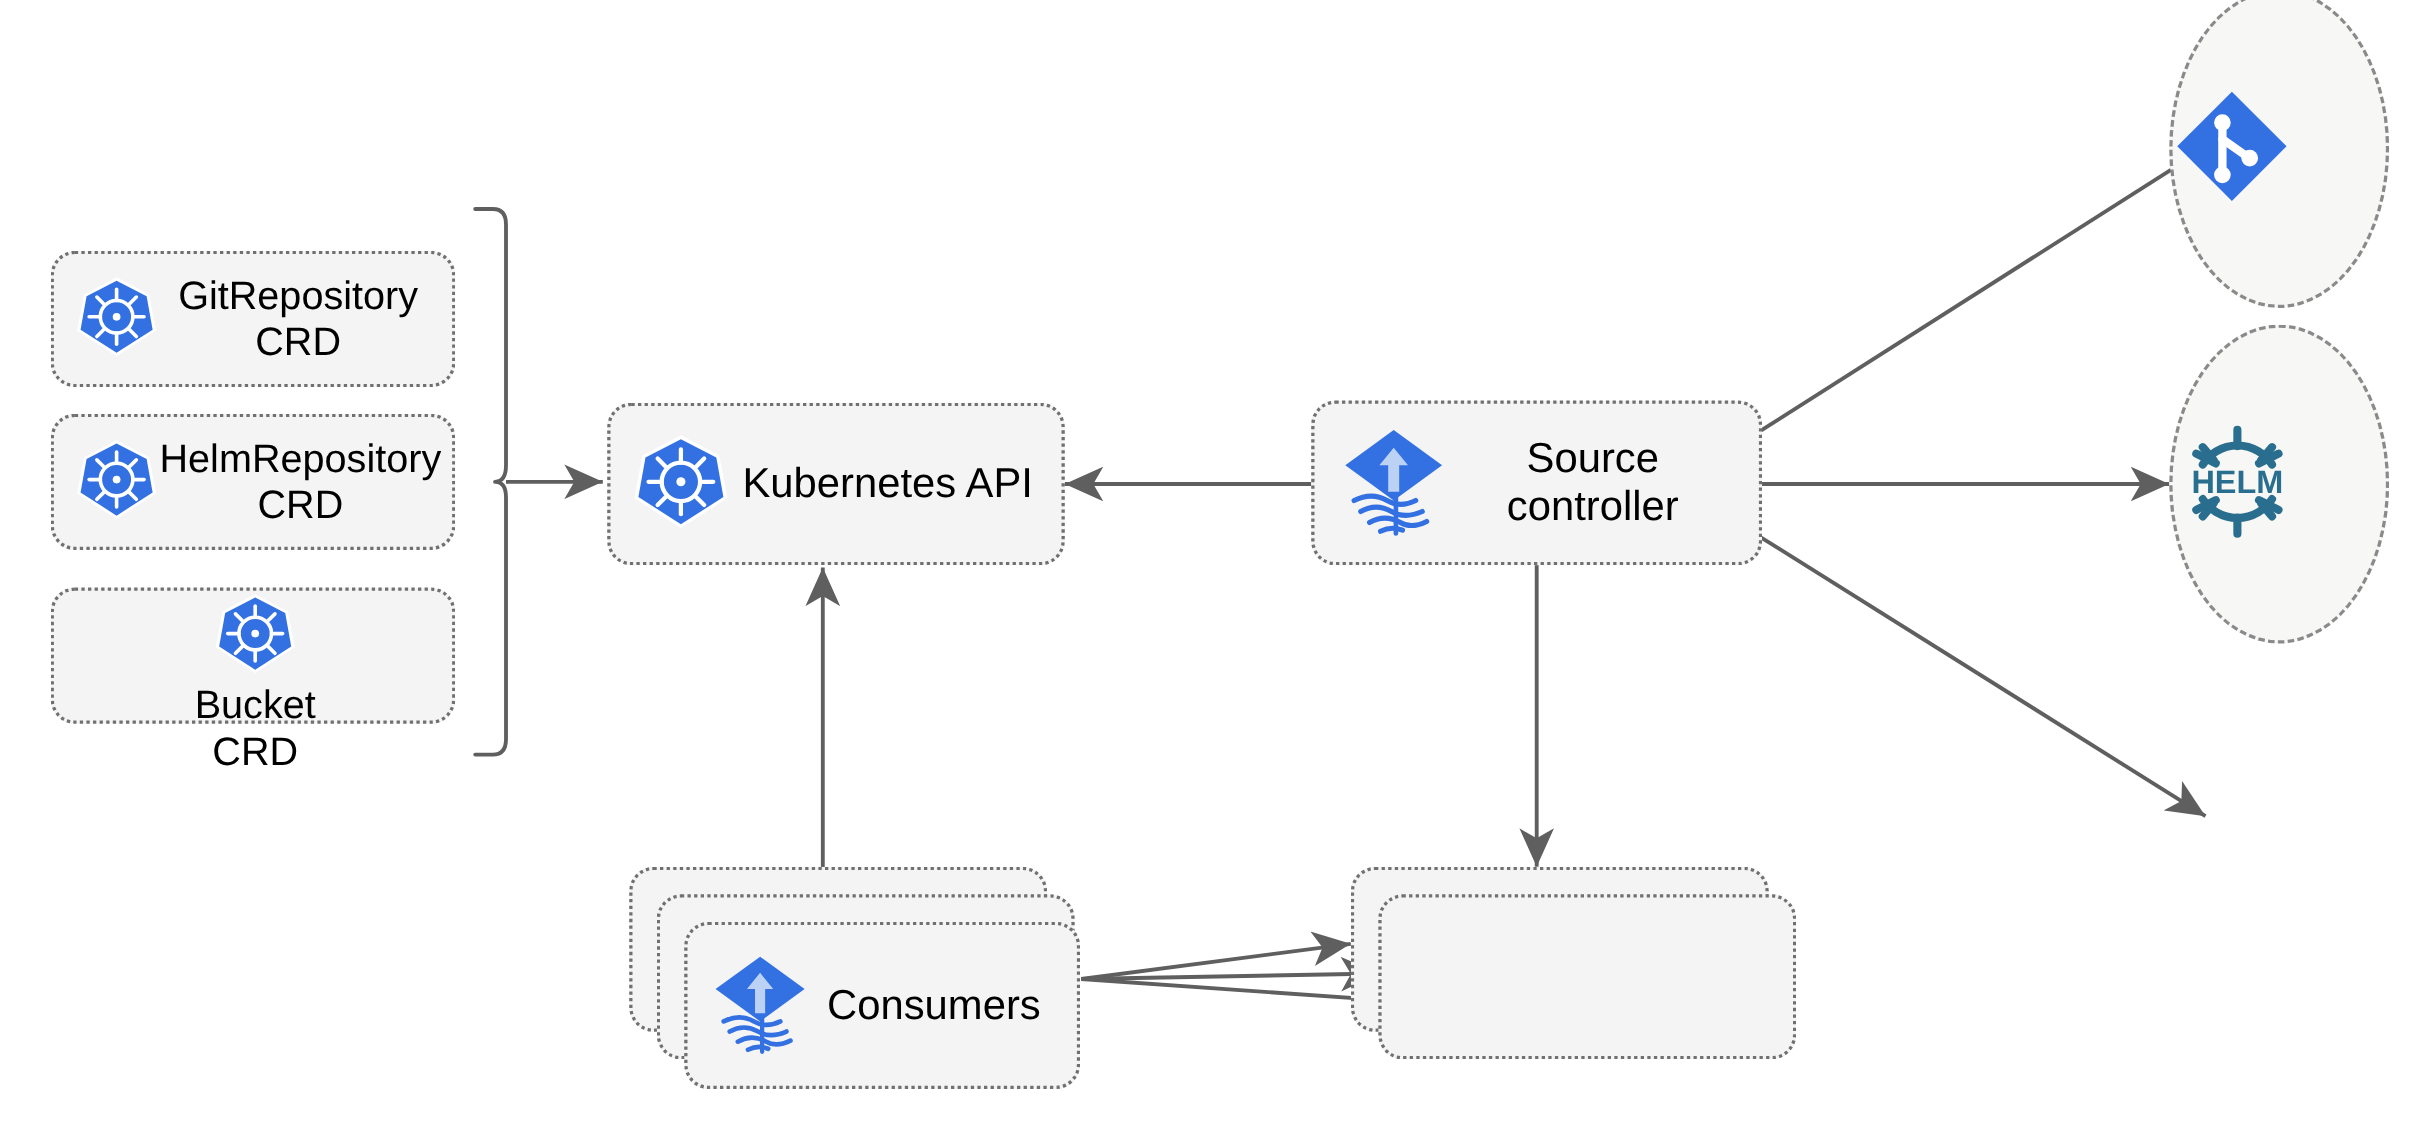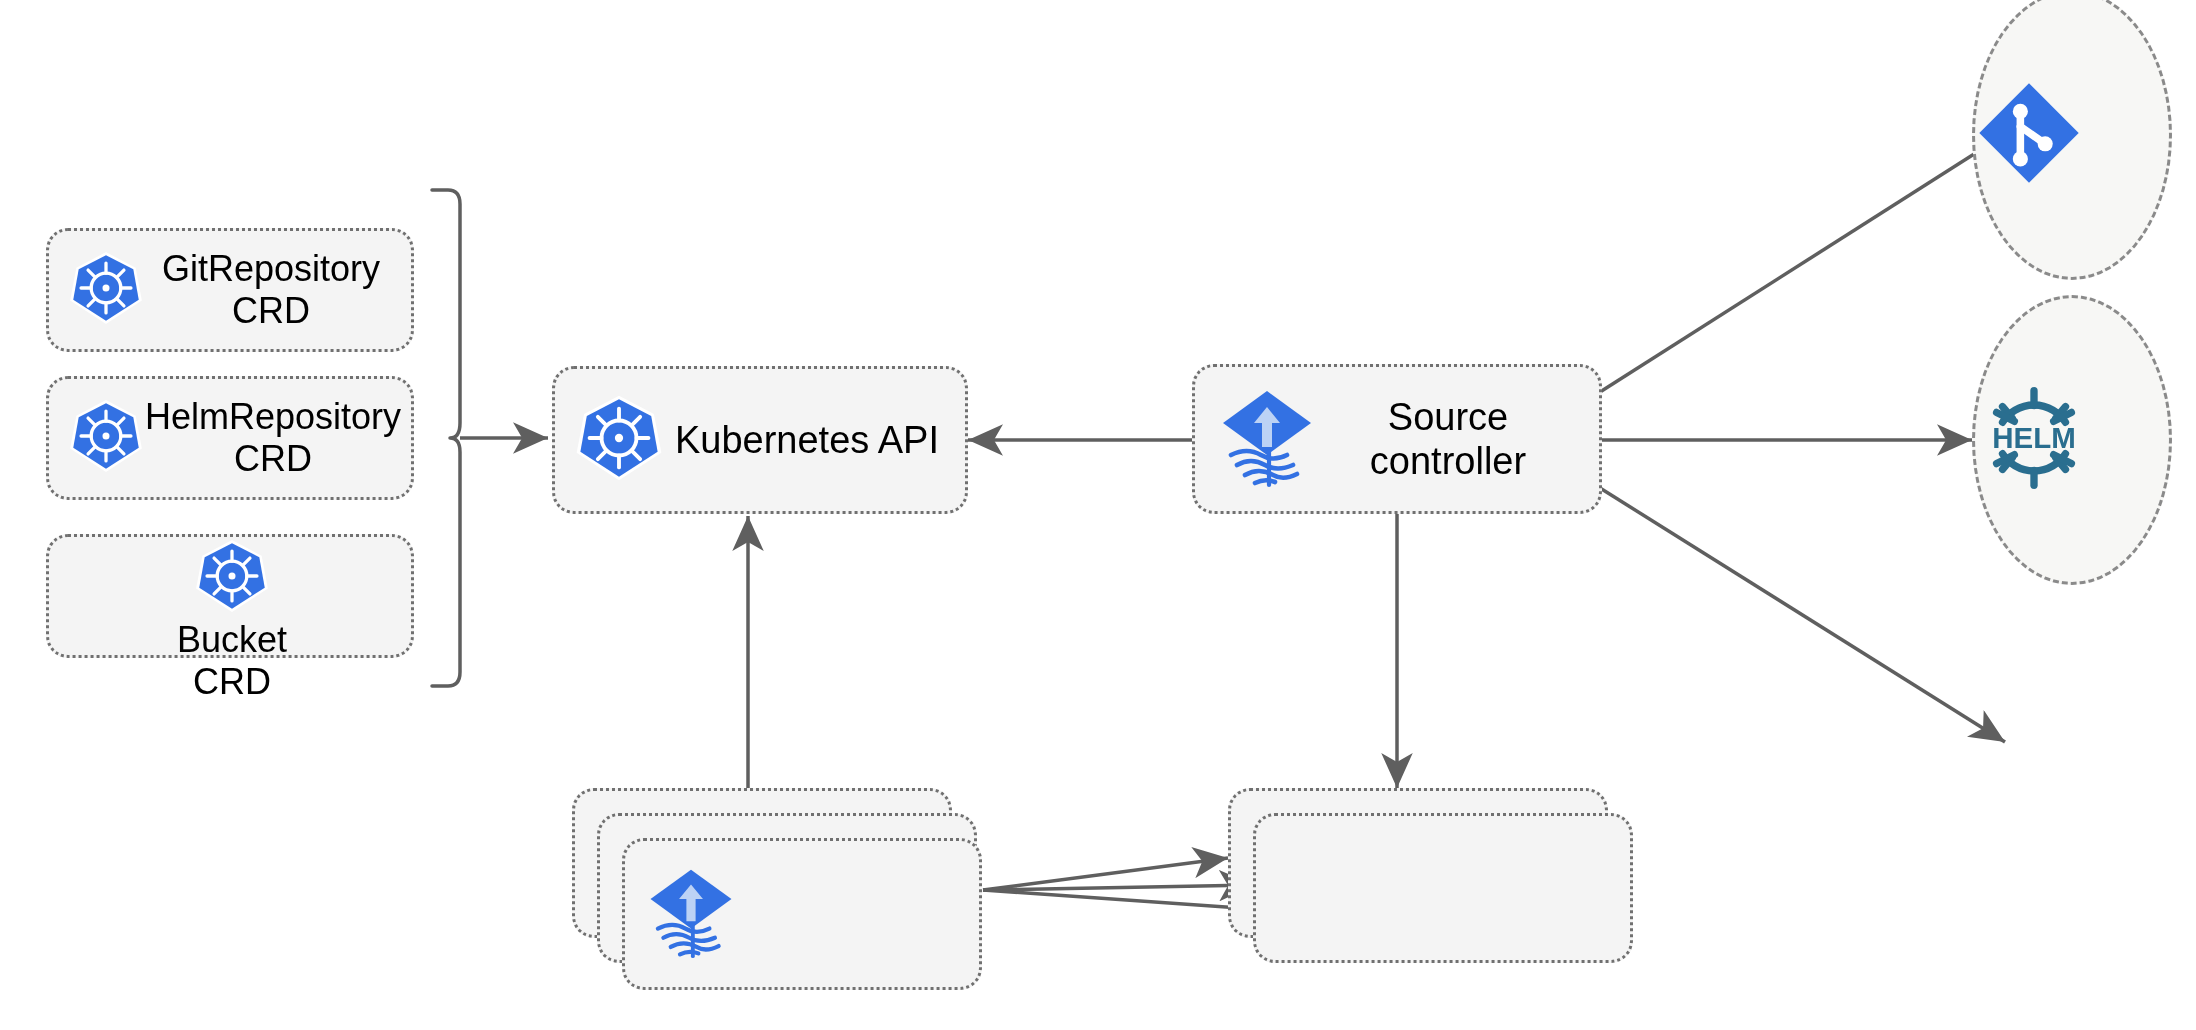--- a/index.html
+++ b/index.html
@@ -243,20 +243,21 @@
           <path d="M14,70 Q30,62 44,70 Q56,77 70,70"></path>
           <path d="M20,80 Q34,72 48,80 Q60,87 76,80"></path>
           <path d="M28,90 Q42,82 56,90 Q66,96 80,89"></path>
           <path d="M38,98 Q48,93 58,97"></path>
         </g>
         <g stroke="#3371e3" stroke-width="4.2" fill="none" stroke-linecap="round">
           <path d="M52,66 L52,100"></path>
         </g>
       </svg>
     </span>
+    <span class="node-label">Consumers</span>
   </div>
 
   <div class="node ghost" style="left:1228px; top:788px; width:380px; height:150px;"></div>
   <div class="node ghost" style="left:1253px; top:813px; width:380px; height:150px;"></div>
 
   <div class="ext" style="left:1972px; top:-10px;">
     <span class="icon">
       <svg width="108" height="108" viewBox="0 0 100 100">
         <polygon points="50,4 96,50 50,96 4,50" fill="#3371e3"></polygon>
         <g stroke="#ffffff" stroke-width="7" fill="none" stroke-linecap="round">

